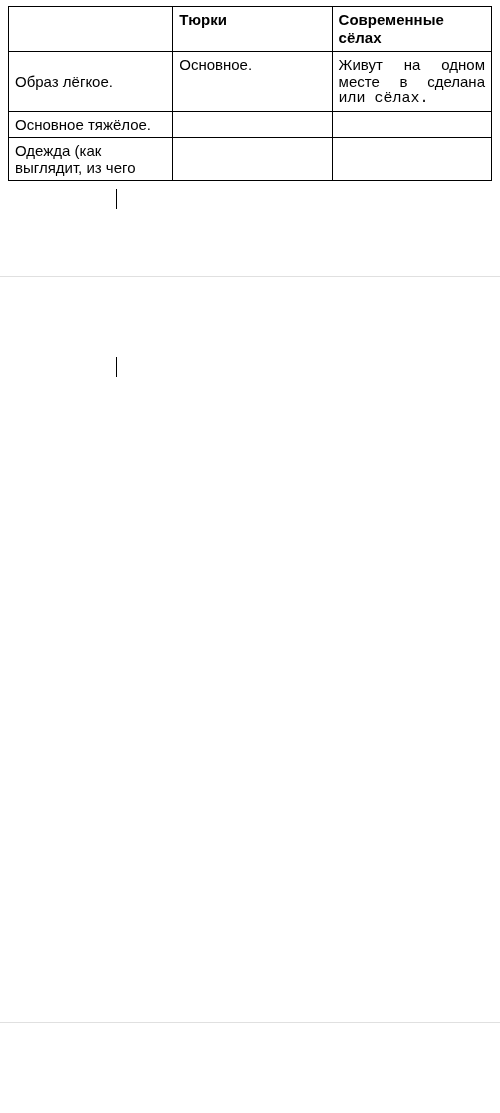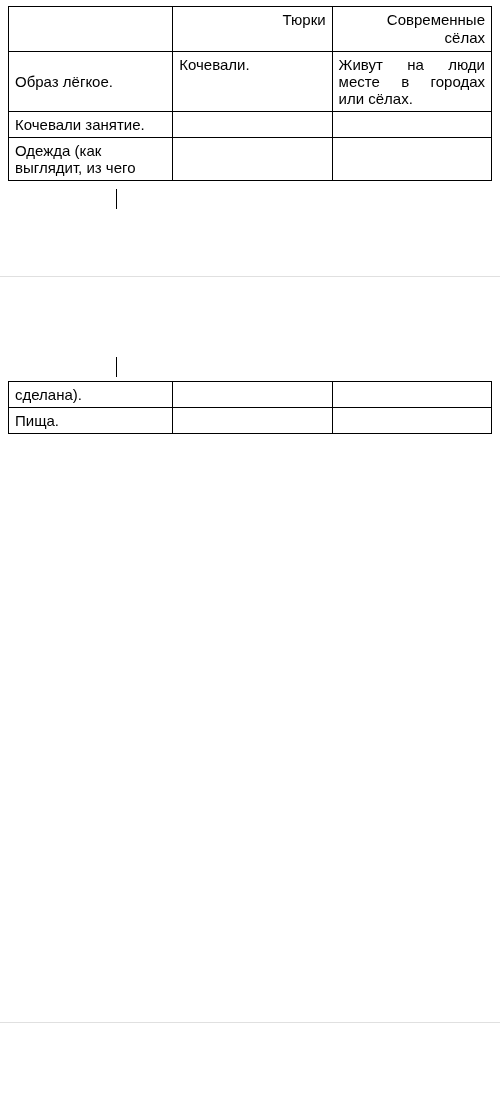--- a/index.html
+++ b/index.html
@@ -27,31 +27,32 @@
     .main-table col.c2 { width: 33%; }
     .main-table col.c3 { width: 33%; }
     th, td {
       border: 1px solid #000000;
       padding: 4px 6px;
       vertical-align: top;
       text-align: left;
       font-weight: normal;
     }
     th.header {
-      font-weight: normal;
-      text-align: right;
+      font-weight: bold;
+      text-align: left;
       line-height: 1.2;
     }
     .justify {
       text-align: justify;
       text-align-last: justify;
     }
     .last-line {
       text-align: center;
       text-align-last: left;
+      font-family: Liberation Mono, monospace;
     }
     .gap-area {
       height: 200px;
       position: relative;
     }
     .caret {
       position: absolute;
       width: 1px;
       height: 20px;
       background: #000000;
@@ -95,64 +96,45 @@
       <th class="header"></th>
       <th class="header">Тюрки</th>
       <th class="header">
         <span>Современные</span><br>
         <span>сёлах</span>
       </th>
     </tr>
 
     <tr>
       <td style="vertical-align:middle;">Образ лёгкое.</td>
-      <td>Кочевали.</td>
+      <td>Основное.</td>
       <td>
-        <div class="justify">Живут на люди</div>
-        <div class="justify">месте в городах</div>
+        <div class="justify">Живут на одном</div>
+        <div class="justify">месте в сделана</div>
         <div class="last-line">или сёлах.</div>
       </td>
     </tr>
 
 
     <tr>
-      <td>Кочевали занятие.</td>
+      <td>Основное тяжёлое.</td>
       <td></td>
       <td></td>
     </tr>
 
     <tr>
       <td style="border-bottom:1px solid #000;">Одежда (как выглядит, из чего</td>
       <td style="border-bottom:1px solid #000;"></td>
       <td style="border-bottom:1px solid #000;"></td>
     </tr>
   </tbody>
     </table>
 
   <div class="gap-area">
     <div class="caret top"></div>
     <hr class="hr-light">
     <div class="caret bottom"></div>
   </div>
 
-  <table class="frag-table">
-    <colgroup>
-        <col class="c1">
-        <col class="c2">
-        <col class="c3">
-      </colgroup>
-    <tbody>
-        <tr>
-      <td>сделана).</td>
-      <td></td>
-      <td></td>
-    </tr>
-    <tr>
-      <td>Пища.</td>
-      <td></td>
-      <td></td>
-    </tr>
-  </tbody>
-    </table>
 
 </div>
 
 <hr class="bottom-rule">
 
 </body></html>

